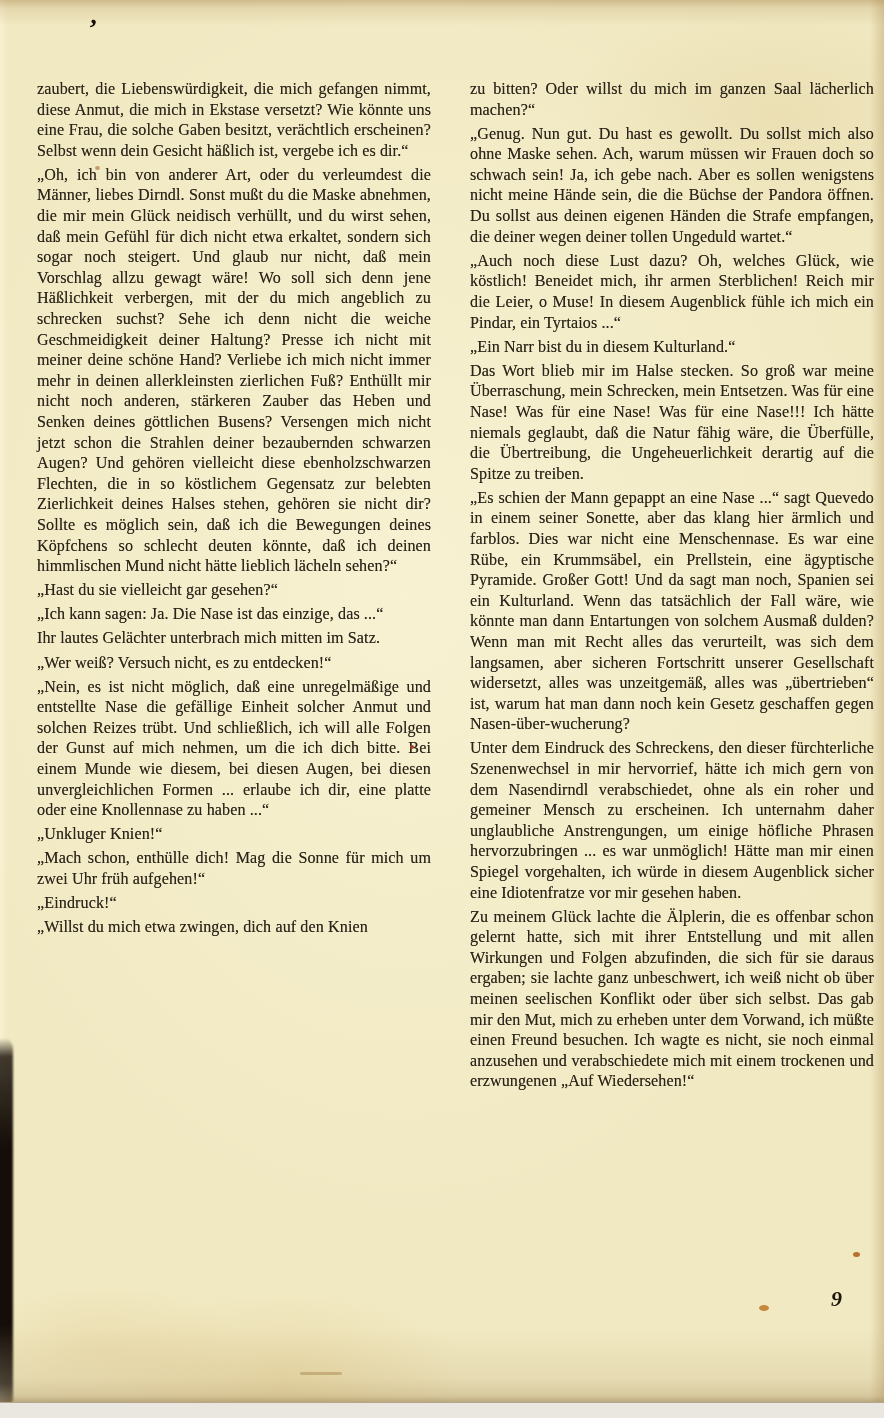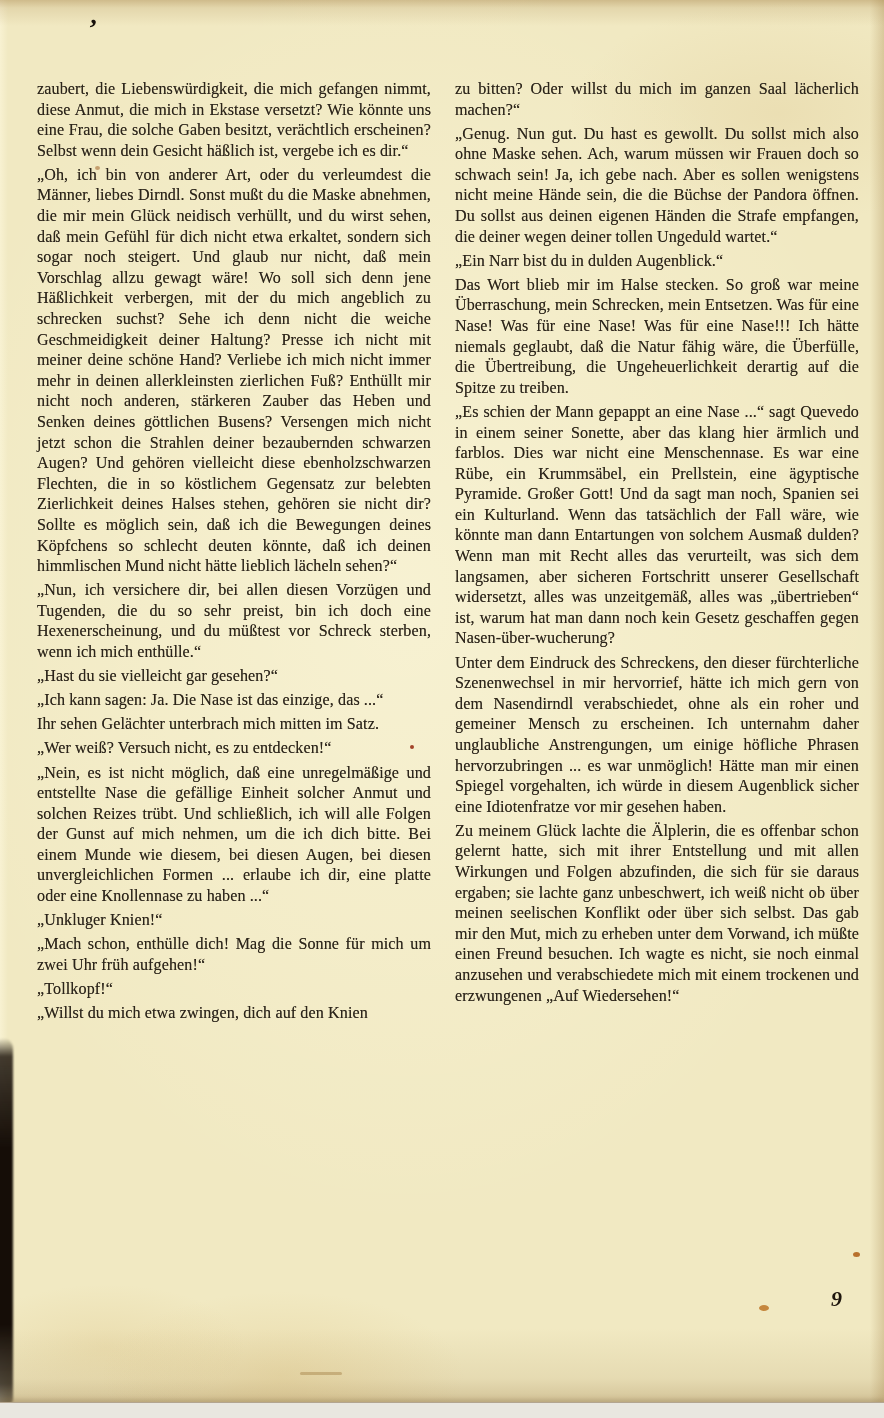--- a/index.html
+++ b/index.html
@@ -27,21 +27,21 @@
       linear-gradient(to top, rgba(150,118,66,.35) 14px, rgba(150,118,66,.12) 40px, rgba(150,118,66,0) 90px);
   }
   .col{
     position:absolute;top:79px;
     text-align:justify;
     font-size:16.1px;line-height:20.6px;
     letter-spacing:.1px;
     text-shadow:0 0 .5px rgba(43,36,26,.55);
   }
   .col-left{left:37px;width:394px;}
-  .col-right{left:455px;width:404px;}
+  .col-right{left:470px;width:404px;}
   .col .para{margin:0 0 3.5px 0;}
   .page-number{
     position:absolute;top:1286px;right:42px;
     font-style:italic;font-weight:bold;font-size:22px;
     color:#1e160d;
   }
   .ink-mark{
     position:absolute;left:88px;top:14px;
     font-weight:bold;font-size:26px;color:#17100a;
     transform:rotate(8deg);
@@ -71,36 +71,36 @@
 </head>
 <body>
 
 <div class="scan">
 
   <span class="ink-mark">’</span>
 
   <div class="col col-left">
       <p class="para">zaubert, die Liebenswürdigkeit, die mich gefangen nimmt, diese Anmut, die mich in Ekstase versetzt? Wie könnte uns eine Frau, die solche Gaben besitzt, verächtlich erscheinen? Selbst wenn dein Gesicht häßlich ist, vergebe ich es dir.“</p>
       <p class="para">„Oh, ich bin von anderer Art, oder du verleumdest die Männer, liebes Dirndl. Sonst mußt du die Maske abnehmen, die mir mein Glück neidisch verhüllt, und du wirst sehen, daß mein Gefühl für dich nicht etwa erkaltet, sondern sich sogar noch steigert. Und glaub nur nicht, daß mein Vorschlag allzu gewagt wäre! Wo soll sich denn jene Häßlichkeit verbergen, mit der du mich angeblich zu schrecken suchst? Sehe ich denn nicht die weiche Geschmeidigkeit deiner Haltung? Presse ich nicht mit meiner deine schöne Hand? Verliebe ich mich nicht immer mehr in deinen allerkleinsten zierlichen Fuß? Enthüllt mir nicht noch anderen, stärkeren Zauber das Heben und Senken deines göttlichen Busens? Versengen mich nicht jetzt schon die Strahlen deiner bezaubernden schwarzen Augen? Und gehören vielleicht diese ebenholzschwarzen Flechten, die in so köstlichem Gegensatz zur belebten Zierlichkeit deines Halses stehen, gehören sie nicht dir? Sollte es möglich sein, daß ich die Bewegungen deines Köpfchens so schlecht deuten könnte, daß ich deinen himmlischen Mund nicht hätte lieblich lächeln sehen?“</p>
-      <p class="para">„Nun, ich versichere dir, bei allen diesen Vorzügen und Tugenden, die du so sehr preist, bin ich doch eine Hexenerscheinung, und du müßtest vor Schreck sterben, wenn ich mich enthülle.“</p>
       <p class="para">„Hast du sie vielleicht gar gesehen?“</p>
       <p class="para">„Ich kann sagen: Ja. Die Nase ist das einzige, das ...“</p>
-      <p class="para">Ihr sehen Gelächter unterbrach mich mitten im Satz.</p>
+      <p class="para">Ihr lautes Gelächter unterbrach mich mitten im Satz.</p>
       <p class="para">„Wer weiß? Versuch nicht, es zu entdecken!“</p>
       <p class="para">„Nein, es ist nicht möglich, daß eine unregelmäßige und entstellte Nase die gefällige Einheit solcher Anmut und solchen Reizes trübt. Und schließlich, ich will alle Folgen der Gunst auf mich nehmen, um die ich dich bitte. Bei einem Munde wie diesem, bei diesen Augen, bei diesen unvergleichlichen Formen ... erlaube ich dir, eine platte oder eine Knollennase zu haben ...“</p>
       <p class="para">„Unkluger Knien!“</p>
       <p class="para">„Mach schon, enthülle dich! Mag die Sonne für mich um zwei Uhr früh aufgehen!“</p>
-      <p class="para">„Tollkopf!“</p>
+      <p class="para">„Eindruck!“</p>
       <p class="para">„Willst du mich etwa zwingen, dich auf den Knien</p>
     </div>
 
   <div class="col col-right">
       <p class="para">zu bitten? Oder willst du mich im ganzen Saal lächerlich machen?“</p>
       <p class="para">„Genug. Nun gut. Du hast es gewollt. Du sollst mich also ohne Maske sehen. Ach, warum müssen wir Frauen doch so schwach sein! Ja, ich gebe nach. Aber es sollen wenigstens nicht meine Hände sein, die die Büchse der Pandora öffnen. Du sollst aus deinen eigenen Händen die Strafe empfangen, die deiner wegen deiner tollen Ungeduld wartet.“</p>
-      <p class="para">„Ein Narr bist du in dulden Augenblick.“</p>
+      <p class="para">„Auch noch diese Lust dazu? Oh, welches Glück, wie köstlich! Beneidet mich, ihr armen Sterblichen! Reich mir die Leier, o Muse! In diesem Augenblick fühle ich mich ein Pindar, ein Tyrtaios ...“</p>
+      <p class="para">„Ein Narr bist du in diesem Kulturland.“</p>
       <p class="para">Das Wort blieb mir im Halse stecken. So groß war meine Überraschung, mein Schrecken, mein Entsetzen. Was für eine Nase! Was für eine Nase! Was für eine Nase!!! Ich hätte niemals geglaubt, daß die Natur fähig wäre, die Überfülle, die Übertreibung, die Ungeheuerlichkeit derartig auf die Spitze zu treiben.</p>
       <p class="para">„Es schien der Mann gepappt an eine Nase ...“ sagt Quevedo in einem seiner Sonette, aber das klang hier ärmlich und farblos. Dies war nicht eine Menschennase. Es war eine Rübe, ein Krummsäbel, ein Prellstein, eine ägyptische Pyramide. Großer Gott! Und da sagt man noch, Spanien sei ein Kulturland. Wenn das tatsächlich der Fall wäre, wie könnte man dann Entartungen von solchem Ausmaß dulden? Wenn man mit Recht alles das verurteilt, was sich dem langsamen, aber sicheren Fortschritt unserer Gesellschaft widersetzt, alles was unzeitgemäß, alles was „übertrieben“ ist, warum hat man dann noch kein Gesetz geschaffen gegen Nasen-über-wucherung?</p>
       <p class="para">Unter dem Eindruck des Schreckens, den dieser fürchterliche Szenenwechsel in mir hervorrief, hätte ich mich gern von dem Nasendirndl verabschiedet, ohne als ein roher und gemeiner Mensch zu erscheinen. Ich unternahm daher unglaubliche Anstrengungen, um einige höfliche Phrasen hervorzubringen ... es war unmöglich! Hätte man mir einen Spiegel vorgehalten, ich würde in diesem Augenblick sicher eine Idiotenfratze vor mir gesehen haben.</p>
       <p class="para">Zu meinem Glück lachte die Älplerin, die es offenbar schon gelernt hatte, sich mit ihrer Entstellung und mit allen Wirkungen und Folgen abzufinden, die sich für sie daraus ergaben; sie lachte ganz unbeschwert, ich weiß nicht ob über meinen seelischen Konflikt oder über sich selbst. Das gab mir den Mut, mich zu erheben unter dem Vorwand, ich müßte einen Freund besuchen. Ich wagte es nicht, sie noch einmal anzusehen und verabschiedete mich mit einem trockenen und erzwungenen „Auf Wiedersehen!“</p>
     </div>
 
   <div class="page-number">9</div>
 
   <div class="spine-shadow"></div>
   <div class="edge-strip"></div>

